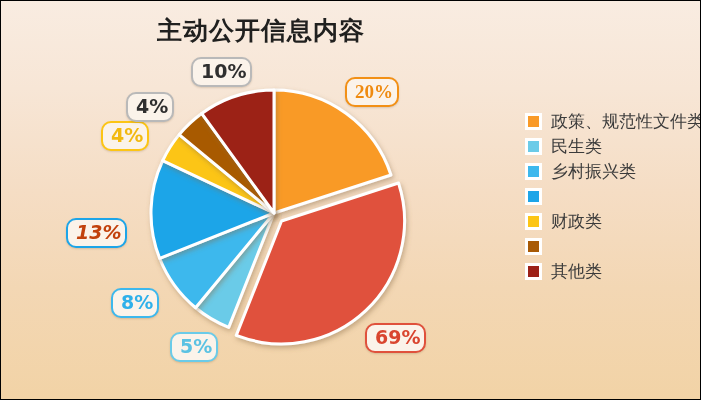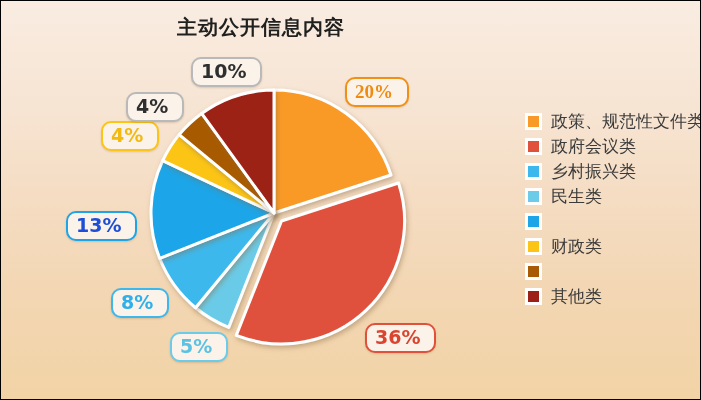--- a/index.html
+++ b/index.html
@@ -22,21 +22,21 @@
     overflow: hidden;
   }
 
   
   #chart-title {
     position: absolute;
     top: 13px;
     left: 0;
     width: 520px;
     text-align: center;
-    font-size: 20px;
+    font-size: 25px;
     font-weight: bold;
     color: #20201f;
     letter-spacing: 1px;
     white-space: nowrap;
   }
 
   
   #pie-area {
     position: absolute;
     left: 118px;
@@ -55,21 +55,21 @@
   
   .pct-label {
     position: absolute;
     box-sizing: border-box;
     background: #fbf3ea;
     border: 2px solid #b9b9b9;
     border-radius: 10px;
     font-size: 19px;
     font-weight: bold;
     color: #2f2f2f;
-    padding: 2px 14px 3px 8px;
+    padding: 2px 4px 3px 8px;
     line-height: 21px;
     white-space: nowrap;
     box-shadow: 0 1px 2px rgba(90,60,30,0.18);
   }
 
   
   #legend {
     position: absolute;
     left: 524px;
     top: 108px;
@@ -118,45 +118,41 @@
           <path d="M 155 155 L 40.64 200.28 A 123 123 0 0 1 43.71 102.63 Z" fill="#1da5e8" stroke="#ffffff" stroke-width="3" stroke-linejoin="round" filter="url(#sliceShadow)"></path>
           <path d="M 155 155 L 43.71 102.63 A 123 123 0 0 1 60.23 76.60 Z" fill="#fcc515" stroke="#ffffff" stroke-width="3" stroke-linejoin="round" filter="url(#sliceShadow)"></path>
           <path d="M 155 155 L 60.23 76.60 A 123 123 0 0 1 82.70 55.49 Z" fill="#a85a05" stroke="#ffffff" stroke-width="3" stroke-linejoin="round" filter="url(#sliceShadow)"></path>
           <path d="M 155 155 L 82.70 55.49 A 123 123 0 0 1 155.00 32.00 Z" fill="#9c2017" stroke="#ffffff" stroke-width="3" stroke-linejoin="round" filter="url(#sliceShadow)"></path>
         </g>
     </svg>
   </div>
 
   <div id="labels-layer">
     <div class="pct-label" style="left: 344px; top: 76px; border-color: rgb(242, 144, 22); color: rgb(239, 139, 16); font-family: Liberation Serif, serif;">20%</div>
-    <div class="pct-label" style="left: 364px; top: 322px; border-color: rgb(224, 81, 60); color: rgb(217, 69, 47);">36%</div>
+    <div class="pct-label" style="left: 364px; top: 322px; border-color: rgb(224, 81, 60); color: rgb(217, 69, 47);">69%</div>
     <div class="pct-label" style="left: 169px; top: 331px; border-color: rgb(107, 203, 232); color: rgb(91, 194, 227);">5%</div>
     <div class="pct-label" style="left: 110px; top: 287px; border-color: rgb(61, 184, 237); color: rgb(47, 176, 234);">8%</div>
-    <div class="pct-label" style="left: 65px; top: 210px; border-color: rgb(29, 165, 232); color: #1d4ed8;">13%</div>
+    <div class="pct-label" style="left: 65px; top: 217px; border-color: rgb(29, 165, 232); color: #c2410c; font-style: italic;">13%</div>
     <div class="pct-label" style="left: 100px; top: 120px; border-color: rgb(252, 197, 21); color: rgb(242, 185, 16);">4%</div>
     <div class="pct-label" style="left: 125px; top: 91px; border-color: rgb(185, 185, 185); color: rgb(47, 47, 47);">4%</div>
     <div class="pct-label" style="left: 190px; top: 56px; border-color: rgb(185, 185, 185); color: rgb(47, 47, 47);">10%</div>
   </div>
 
   <div id="legend">
     <div class="legend-item">
       <span class="legend-swatch" style="background: rgb(249, 154, 40);"></span>
       <span class="legend-text">政策、规范性文件类</span>
     </div>
     <div class="legend-item">
-      <span class="legend-swatch" style="background: rgb(224, 81, 60);"></span>
-      <span class="legend-text">政府会议类</span>
+      <span class="legend-swatch" style="background: rgb(107, 203, 232);"></span>
+      <span class="legend-text">民生类</span>
     </div>
     <div class="legend-item">
       <span class="legend-swatch" style="background: rgb(61, 184, 237);"></span>
       <span class="legend-text">乡村振兴类</span>
-    </div>
-    <div class="legend-item">
-      <span class="legend-swatch" style="background: rgb(107, 203, 232);"></span>
-      <span class="legend-text">民生类</span>
     </div>
     <div class="legend-item">
       <span class="legend-swatch" style="background: rgb(29, 165, 232);"></span>
     </div>
     <div class="legend-item">
       <span class="legend-swatch" style="background: rgb(252, 197, 21);"></span>
       <span class="legend-text">财政类</span>
     </div>
     <div class="legend-item">
       <span class="legend-swatch" style="background: rgb(168, 90, 5);"></span>

